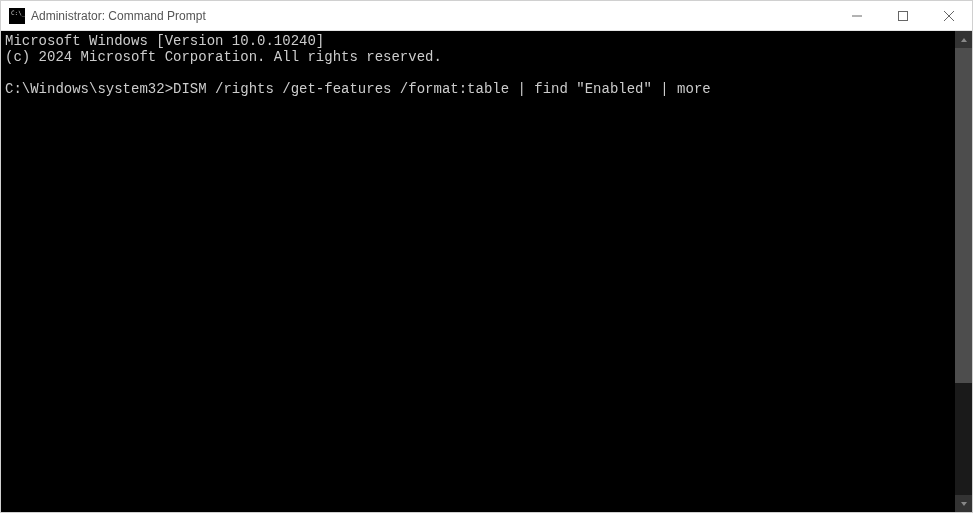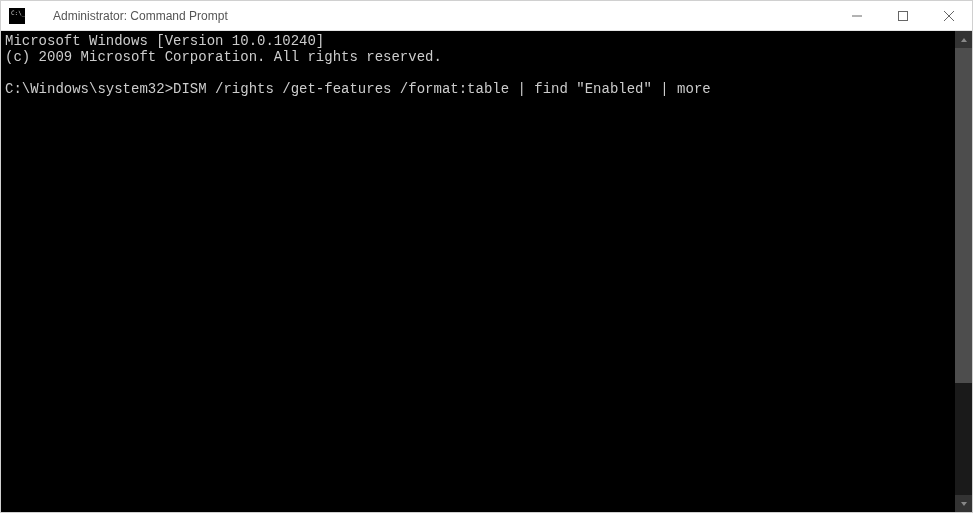--- a/index.html
+++ b/index.html
@@ -48,21 +48,20 @@
       font-size: 6px;
       font-family: Consolas, monospace;
       line-height: 1;
       position: absolute;
       top: 2px;
       left: 2px;
     }
     .titlebar-title {
       flex: 1;
       color: #555;
-      margin-left: 22px;
     }
     .window-controls {
       display: flex;
       height: 100%;
     }
     .win-btn {
       width: 46px;
       height: 100%;
       display: flex;
       align-items: center;
@@ -148,21 +147,21 @@
       <div class="win-btn">
         <svg viewBox="0 0 10 10">
             <line x1="0" y1="0" x2="10" y2="10" stroke="#666" stroke-width="1"></line>
             <line x1="10" y1="0" x2="0" y2="10" stroke="#666" stroke-width="1"></line>
           </svg>
       </div>
     </div>
   </div>
 
   <div class="console-wrap">
-    <div class="console"><div class="console-line">Microsoft Windows [Version 10.0.10240]</div><div class="console-line">(c) 2009 Microsoft Corporation. All rights reserved.</div><div class="console-line"></div><div class="console-line"><span>C:\Windows\system32&gt;</span><span>DISM /rights /get-features /format:table | find "Enabled" | more</span></div></div>
+    <div class="console"><div class="console-line">Microsoft Windows [Version 10.0.10240]</div><div class="console-line">(c) 2024 Microsoft Corporation. All rights reserved.</div><div class="console-line"></div><div class="console-line"><span>C:\Windows\system32&gt;</span><span>DISM /rights /get-features /format:table | find "Enabled" | more</span></div></div>
 
     <div class="scrollbar">
       <div class="sb-btn">
         <svg viewBox="0 0 8 8" width="8" height="8">
             <polygon points="4,2 7,6 1,6" fill="#888"></polygon>
           </svg>
       </div>
       <div class="sb-track">
         <div class="sb-thumb"></div>
       </div>

